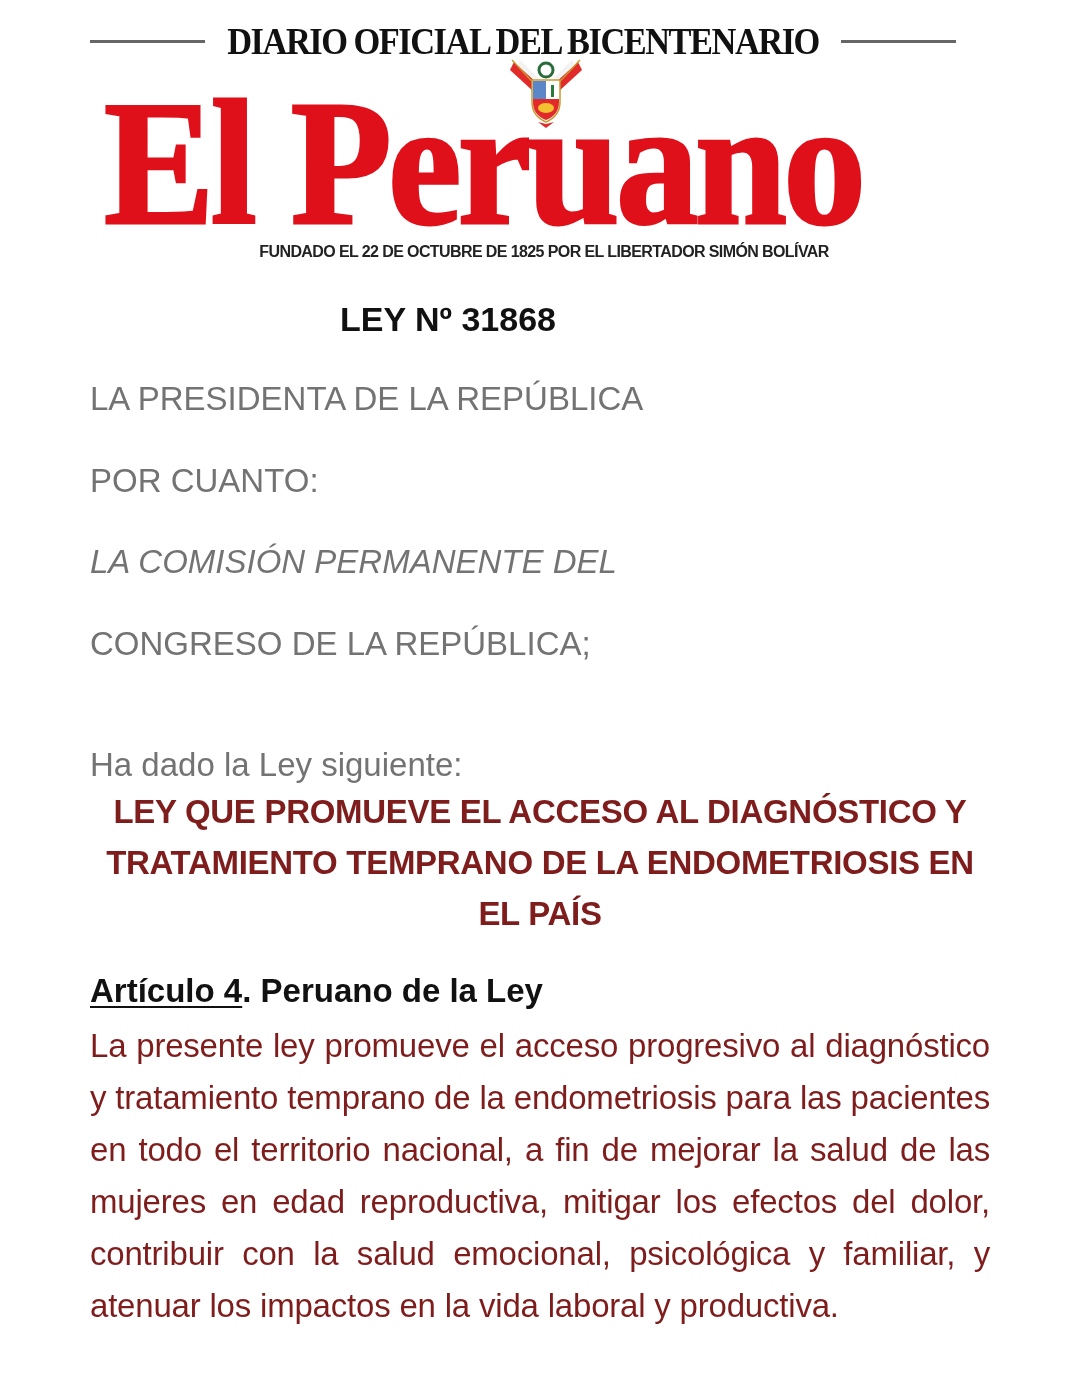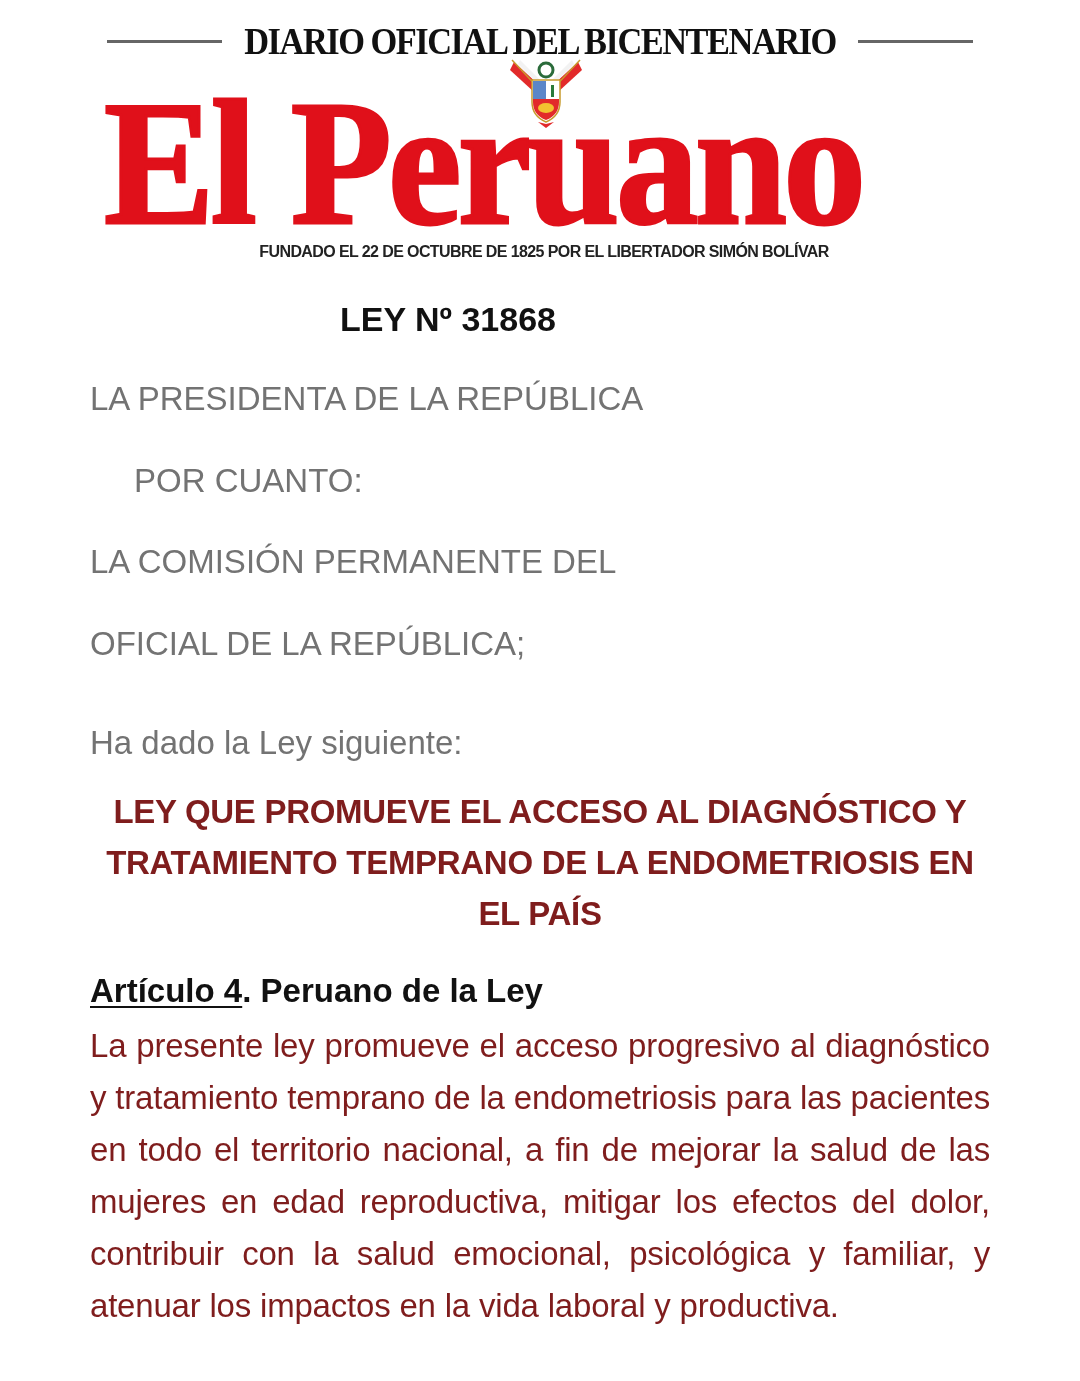--- a/index.html
+++ b/index.html
@@ -17,21 +17,21 @@
     }
     
     .masthead-top {
       position: absolute;
       top: 16px;
       left: 90px;
       width: 900px;
       height: 50px;
       display: flex;
       align-items: center;
-      justify-content: center;
+      justify-content: flex-start;
     }
     .rule {
       height: 3px;
       background: #666666;
       width: 115px;
     }
     .tagline-top {
       font-family: "Liberation Serif", "DejaVu Serif", serif;
       font-weight: bold;
       font-size: 37px;
@@ -169,24 +169,24 @@
   </svg>
 </div>
 
 <div class="brand-title">El Peruano</div>
 
 <div class="founded">FUNDADO EL 22 DE OCTUBRE DE 1825 POR EL LIBERTADOR SIMÓN BOLÍVAR</div>
 
 <div class="law-number">LEY Nº 31868</div>
 
 <div class="line" style="top:378px;">LA PRESIDENTA DE LA REPÚBLICA</div>
-<div class="line" style="top:460px;margin-left:44px;">POR CUANTO:</div>
-<div class="line" style="top:541px;">LA COMISIÓN PERMANENTE DEL</div>
-<div class="line" style="top:623px;">OFICIAL DE LA REPÚBLICA;</div>
-<div class="line" style="top:722px;">Ha dado la Ley siguiente:</div>
+<div class="line" style="top:460px;">POR CUANTO:</div>
+<div class="line" style="top:541px;font-style:italic;">LA COMISIÓN PERMANENTE DEL</div>
+<div class="line" style="top:623px;">CONGRESO DE LA REPÚBLICA;</div>
+<div class="line" style="top:744px;">Ha dado la Ley siguiente:</div>
 
 <div class="law-title">LEY QUE PROMUEVE EL ACCESO AL DIAGNÓSTICO Y TRATAMIENTO TEMPRANO DE LA ENDOMETRIOSIS EN EL PAÍS</div>
 
 <div class="article-heading">
   <span class="ul">Artículo 4</span><span>. Peruano de la Ley</span>
 </div>
 
 <div class="article-body">La presente ley promueve el acceso progresivo al diagnóstico y tratamiento temprano de la endometriosis para las pacientes en todo el territorio nacional, a fin de mejorar la salud de las mujeres en edad reproductiva, mitigar los efectos del dolor, contribuir con la salud emocional, psicológica y familiar, y atenuar los impactos en la vida laboral y productiva.</div>
 
 </body></html>

